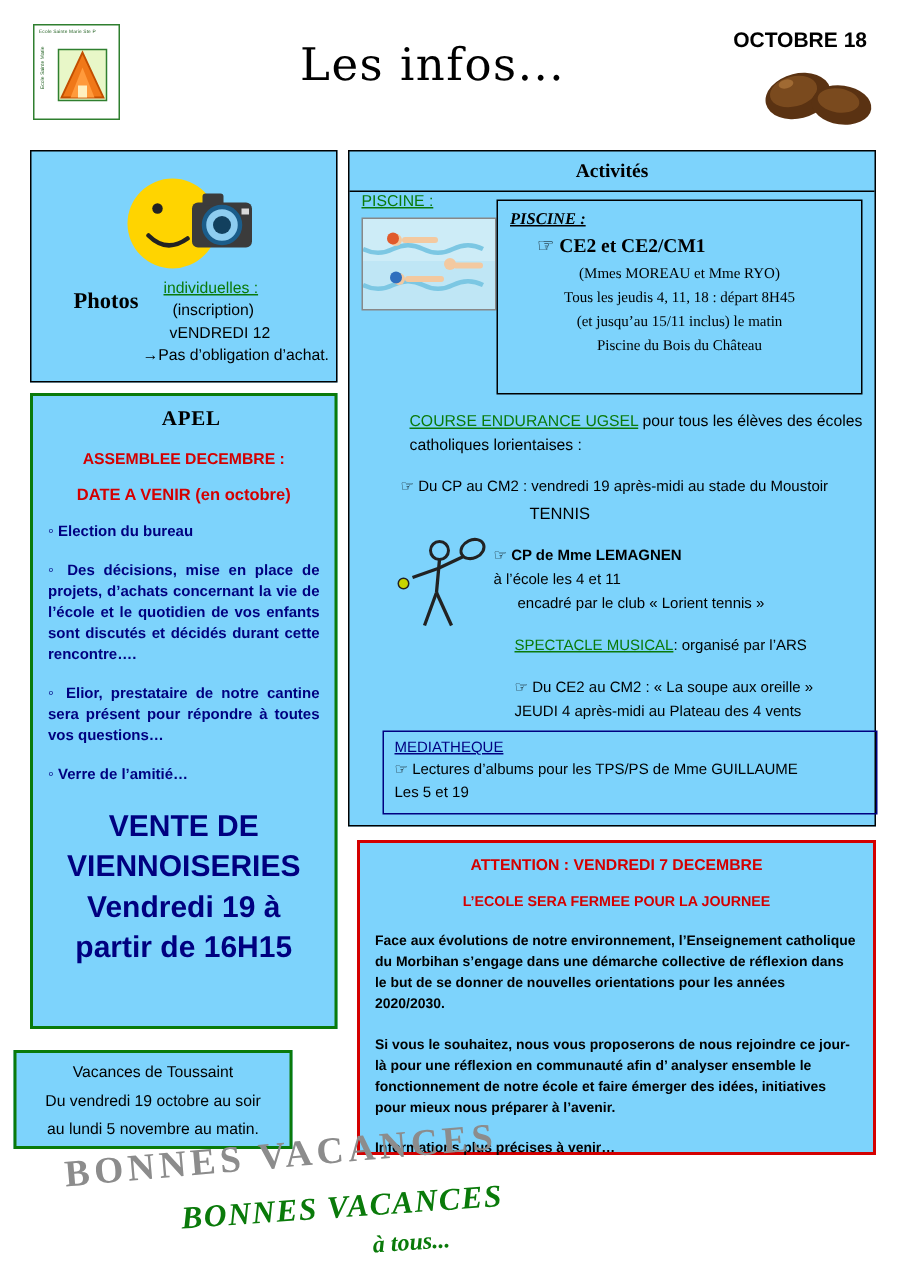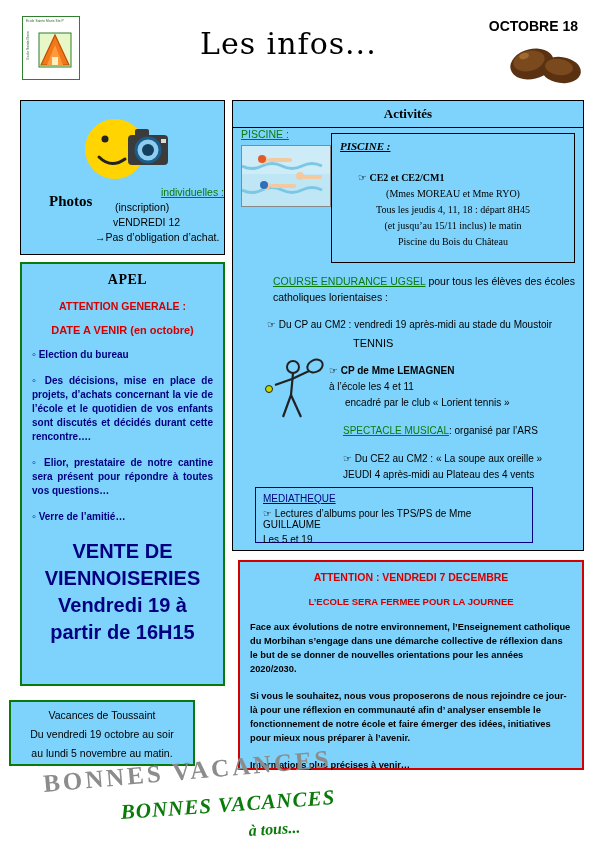--- a/index.html
+++ b/index.html
@@ -100,21 +100,21 @@
     width: 100px; height: 80px;
   }
   .photos-lines {
     position: absolute;
     left: 88px; top: 84px;
     width: 115px;
     font-size: 10.5px;
     font-family: "Liberation Sans", sans-serif;
     line-height: 15px;
   }
-  .u-green { color: #0a7a0a; text-decoration: underline; text-align: right; }
+  .u-green { color: #0a7a0a; text-decoration: underline; }
   .photos-line3 { margin-left: 4px; }
   .photos-arrow { margin-left: -14px; }
 
   
   #apel-box {
     left: 20px; top: 262px; width: 205px; height: 424px;
   }
   .apel-title {
     text-align: center;
     font-weight: bold;
@@ -215,21 +215,21 @@
     font-size: 11px;
     text-decoration: underline;
     font-family: "Liberation Serif", serif;
   }
   .piscine-line {
     font-size: 10px;
     text-align: center;
     margin-top: 5px;
     font-family: "Liberation Serif", serif;
   }
-  .piscine-bullet { font-size: 10px; margin-top: 20px; padding-left: 18px; }
+  .piscine-bullet { font-size: 13px; margin-top: 4px; padding-left: 18px; }
 
   .ugsel-wrap {
     position: absolute;
     left: 12px; top: 172px;
     width: 330px;
     font-size: 10.5px;
     font-family: "Liberation Sans", sans-serif;
     line-height: 16px;
     margin-left: 28px;
   }
@@ -264,21 +264,21 @@
     left: 110px; top: 322px;
     width: 230px;
     font-size: 10px;
     font-family: "Liberation Sans", sans-serif;
     line-height: 16px;
   }
   .spectacle-title { color: #0a7a0a; text-decoration: underline; }
   .mediatheque-box {
     position: absolute;
     left: 22px; top: 386px;
-    width: 278px; height: 56px;
+    width: 330px; height: 56px;
     border: 1px solid #000080;
     box-sizing: border-box;
     padding: 5px 7px;
   }
   .media-title {
     color: #000080;
     text-decoration: underline;
     font-size: 10px;
     font-family: "Liberation Sans", sans-serif;
   }
@@ -401,21 +401,21 @@
   <div class="photos-lines">
     <div class="u-green">individuelles :</div>
     <div style="margin-left:6px">(inscription)</div>
     <div class="photos-line3">vENDREDI 12</div>
     <div class="photos-arrow">→Pas d’obligation  d’achat.</div>
   </div>
 </div>
 
 <div class="box box-green" id="apel-box">
   <div class="apel-title">APEL</div>
-  <div class="apel-sub">ATTENTION GENERALE :</div>
+  <div class="apel-sub">ASSEMBLEE DECEMBRE :</div>
   <div class="apel-date">DATE A VENIR (en octobre)</div>
 
   <div class="apel-item">
     <span class="bullet">◦</span>
     <b>Election du bureau</b>
   </div>
   <div class="apel-item">
     <span class="bullet">◦</span>
     <b>Des décisions, mise en place de projets, d’achats concernant la vie de l’école et le quotidien de vos enfants sont discutés et décidés durant cette rencontre….</b>
   </div>

